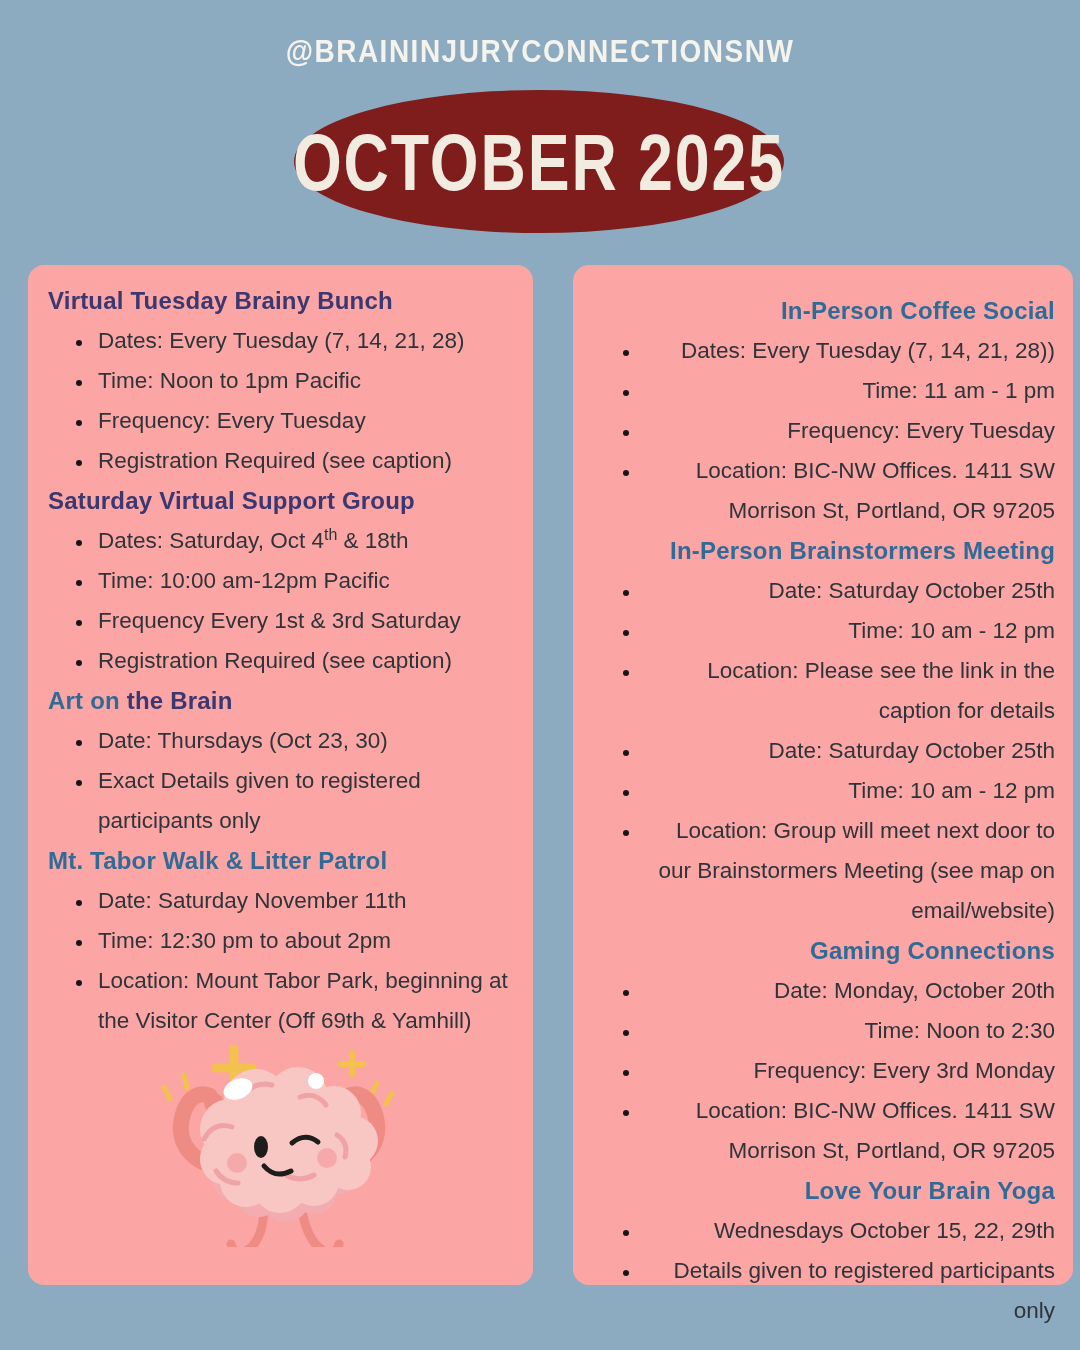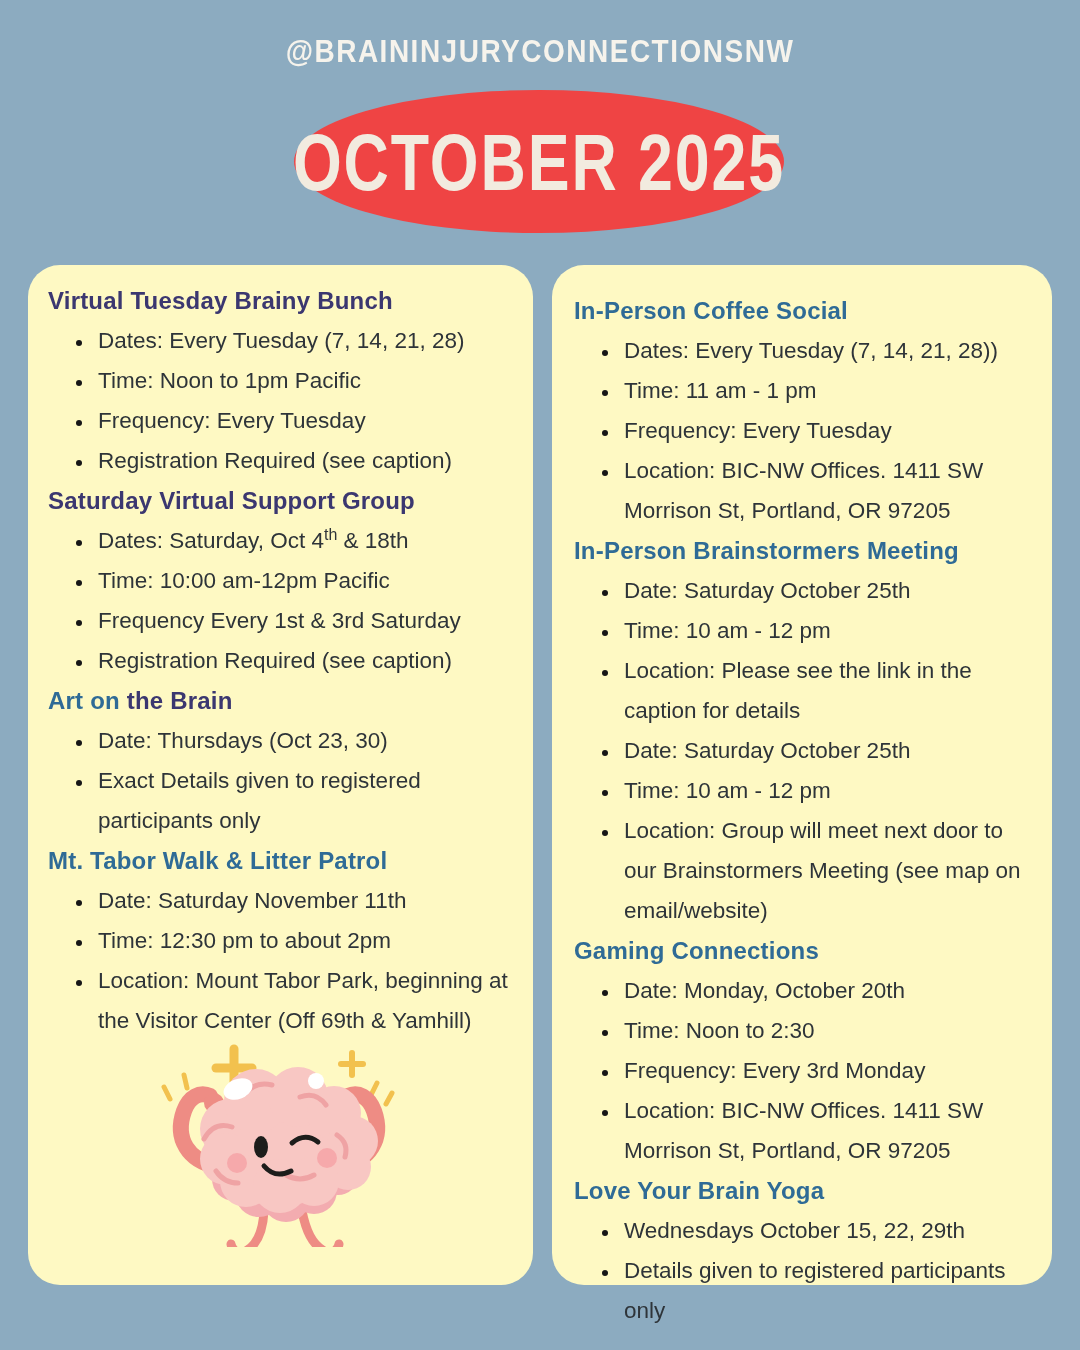--- a/index.html
+++ b/index.html
@@ -10,34 +10,34 @@
     position:relative;overflow:hidden;
   }
   .handle{
     position:absolute;top:36px;left:0;width:1080px;
     text-align:center;
     color:#f6f3ec;font-size:28px;font-weight:700;letter-spacing:1.5px;
     transform:scaleY(1.12);
   }
   .title-oval{
     position:absolute;left:294px;top:90px;width:490px;height:143px;
-    background:#ef4444;border-radius:50%;
+    background:#7f1d1d;border-radius:50%;
     display:flex;align-items:center;justify-content:center;
   }
   .title-oval .title-text{
     color:#f2ebdf;font-size:66px;font-weight:700;letter-spacing:2px;
     transform:scale(0.95,1.22);white-space:nowrap;
   }
   .card{
     position:absolute;top:265px;height:1020px;
-    background:#fef9c3;border-radius:32px;
+    background:#fca5a5;border-radius:16px;
     box-sizing:border-box;
   }
   .card.left{left:28px;width:505px;padding:16px 20px 0 20px;}
-  .card.right{left:552px;width:500px;padding:26px 18px 0 22px;}
+  .card.right{left:573px;width:500px;padding:26px 18px 0 22px;text-align:right;}
   h3{margin:0;font-size:24px;line-height:40px;font-weight:700;letter-spacing:0.2px;}
   .h-purple{color:#3b3770;}
   .h-blue{color:#2f6b96;}
   ul{margin:0;padding:0 0 0 46px;list-style:disc;}
   li{font-size:22.5px;line-height:40px;color:#2e3439;padding-left:4px;}
   li::marker{color:#161616;font-size:19px;}
   sup{font-size:16px;line-height:0;}
   .brain{display:block;margin:0 0 0 86px;}
 </style>
 </head>

